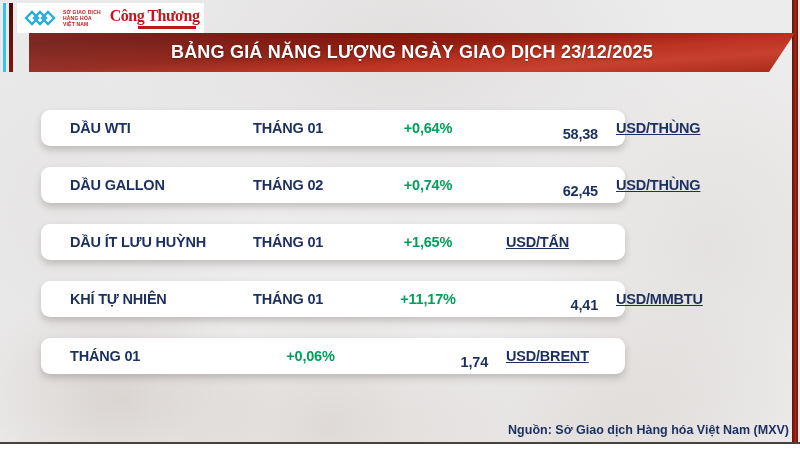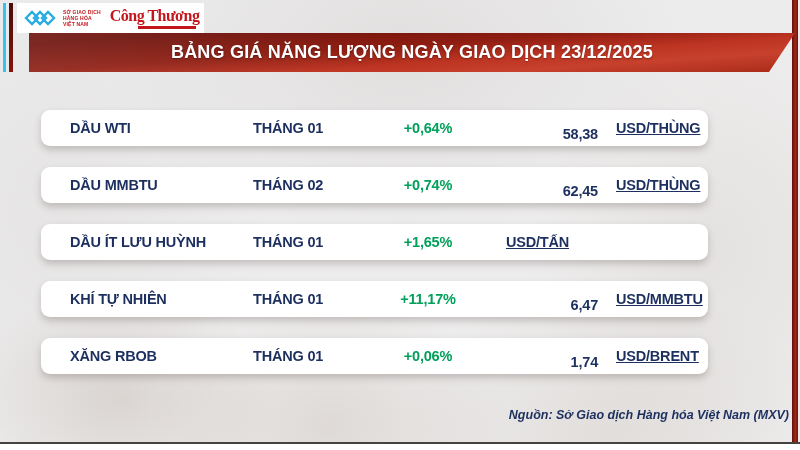--- a/index.html
+++ b/index.html
@@ -56,37 +56,37 @@
     display: flex; align-items: center; justify-content: center; margin-left: 12px;
   }
   .banner-title {
     color: #ffffff; font-weight: bold; font-size: 18px; letter-spacing: 0.2px;
     text-shadow: 0 1px 2px rgba(0,0,0,0.35); white-space: nowrap;
   }
 
   
   .rows { position: absolute; left: 41px; top: 110px; width: 712px; }
   .row {
-    width: 667px; height: 36px; margin-bottom: 21px;
+    width: 584px; height: 36px; margin-bottom: 21px;
     background: #ffffff; border-radius: 9px;
     box-shadow: 0 4px 7px rgba(100,90,85,0.30);
     display: grid;
     grid-template-columns: 183px 115px 120px 110px 169px;
     padding-left: 29px;
     align-items: center;
   }
   .cell { font-weight: bold; font-size: 14.5px; color: #1c2f5e; letter-spacing: -0.2px; white-space: nowrap; }
   .cell.change { text-align: center; color: #00a05a; }
   .cell.value  { text-align: right; margin-top: 12px; }
   .cell.unit   { padding-left: 18px; text-decoration: underline; }
 
   
   .source {
-    position: absolute; right: 11px; top: 408px;
-    font-size: 12.5px; font-weight: bold; font-style: italic;
+    position: absolute; right: 11px; top: 423px;
+    font-size: 12.5px; font-weight: bold; 
     color: #1c2f5e; white-space: nowrap;
   }
 </style>
 </head>
 <body>
 
 <div class="canvas">
 
   <div class="stripe-cyan"></div>
   <div class="stripe-maroon"></div>
@@ -118,41 +118,40 @@
 
   <div class="rows">
       <div class="row">
     <span class="cell name">DẦU WTI</span>
     <span class="cell month">THÁNG 01</span>
     <span class="cell change" style="color: rgb(0, 160, 90);">+0,64%</span>
     <span class="cell value">58,38</span>
     <span class="cell unit">USD/THÙNG</span>
   </div>
       <div class="row">
-    <span class="cell name">DẦU MMBTU</span>
+    <span class="cell name">DẦU GALLON</span>
     <span class="cell month">THÁNG 02</span>
     <span class="cell change" style="color: rgb(0, 160, 90);">+0,74%</span>
     <span class="cell value">62,45</span>
     <span class="cell unit">USD/THÙNG</span>
   </div>
       <div class="row">
     <span class="cell name">DẦU ÍT LƯU HUỲNH</span>
     <span class="cell month">THÁNG 01</span>
     <span class="cell change" style="color: rgb(0, 160, 90);">+1,65%</span>
     <span class="cell unit">USD/TẤN</span>
   </div>
       <div class="row">
     <span class="cell name">KHÍ TỰ NHIÊN</span>
     <span class="cell month">THÁNG 01</span>
     <span class="cell change" style="color: rgb(0, 160, 90);">+11,17%</span>
-    <span class="cell value">6,47</span>
+    <span class="cell value">4,41</span>
     <span class="cell unit">USD/MMBTU</span>
   </div>
       <div class="row">
-    <span class="cell name">XĂNG RBOB</span>
     <span class="cell month">THÁNG 01</span>
     <span class="cell change" style="color: rgb(0, 160, 90);">+0,06%</span>
     <span class="cell value">1,74</span>
     <span class="cell unit">USD/BRENT</span>
   </div>
     </div>
 
   <div class="source">Nguồn: Sở Giao dịch Hàng hóa Việt Nam (MXV)</div>
 
   <div class="bottom-line"></div>

